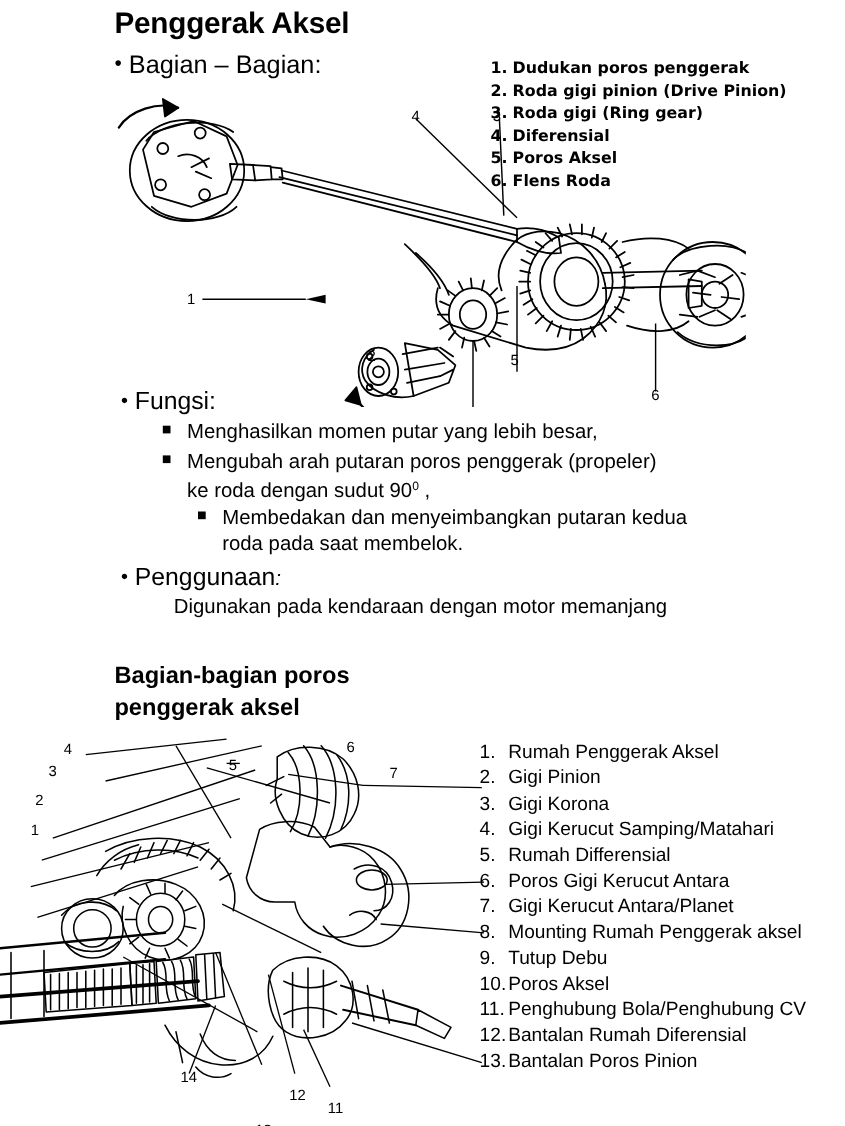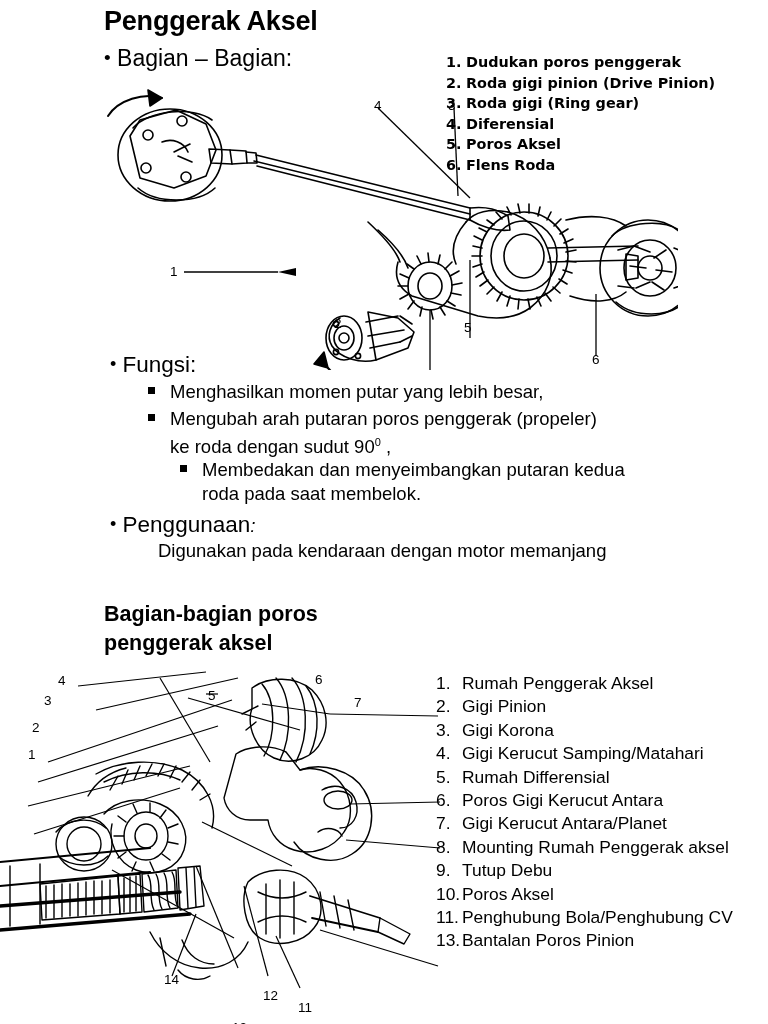--- a/index.html
+++ b/index.html
@@ -478,17 +478,21 @@
     </div>
     <div class="row">
       <span class="num">10.</span>
       <span class="txt">Poros Aksel</span>
     </div>
     <div class="row">
       <span class="num">11.</span>
       <span class="txt">Penghubung Bola/Penghubung CV</span>
     </div>
     <div class="row">
+      <span class="num">12.</span>
+      <span class="txt">Bantalan Rumah Diferensial</span>
+    </div>
+    <div class="row">
       <span class="num">13.</span>
       <span class="txt">Bantalan Poros Pinion</span>
     </div>
   </div>
 </div>
 
 </body></html>

